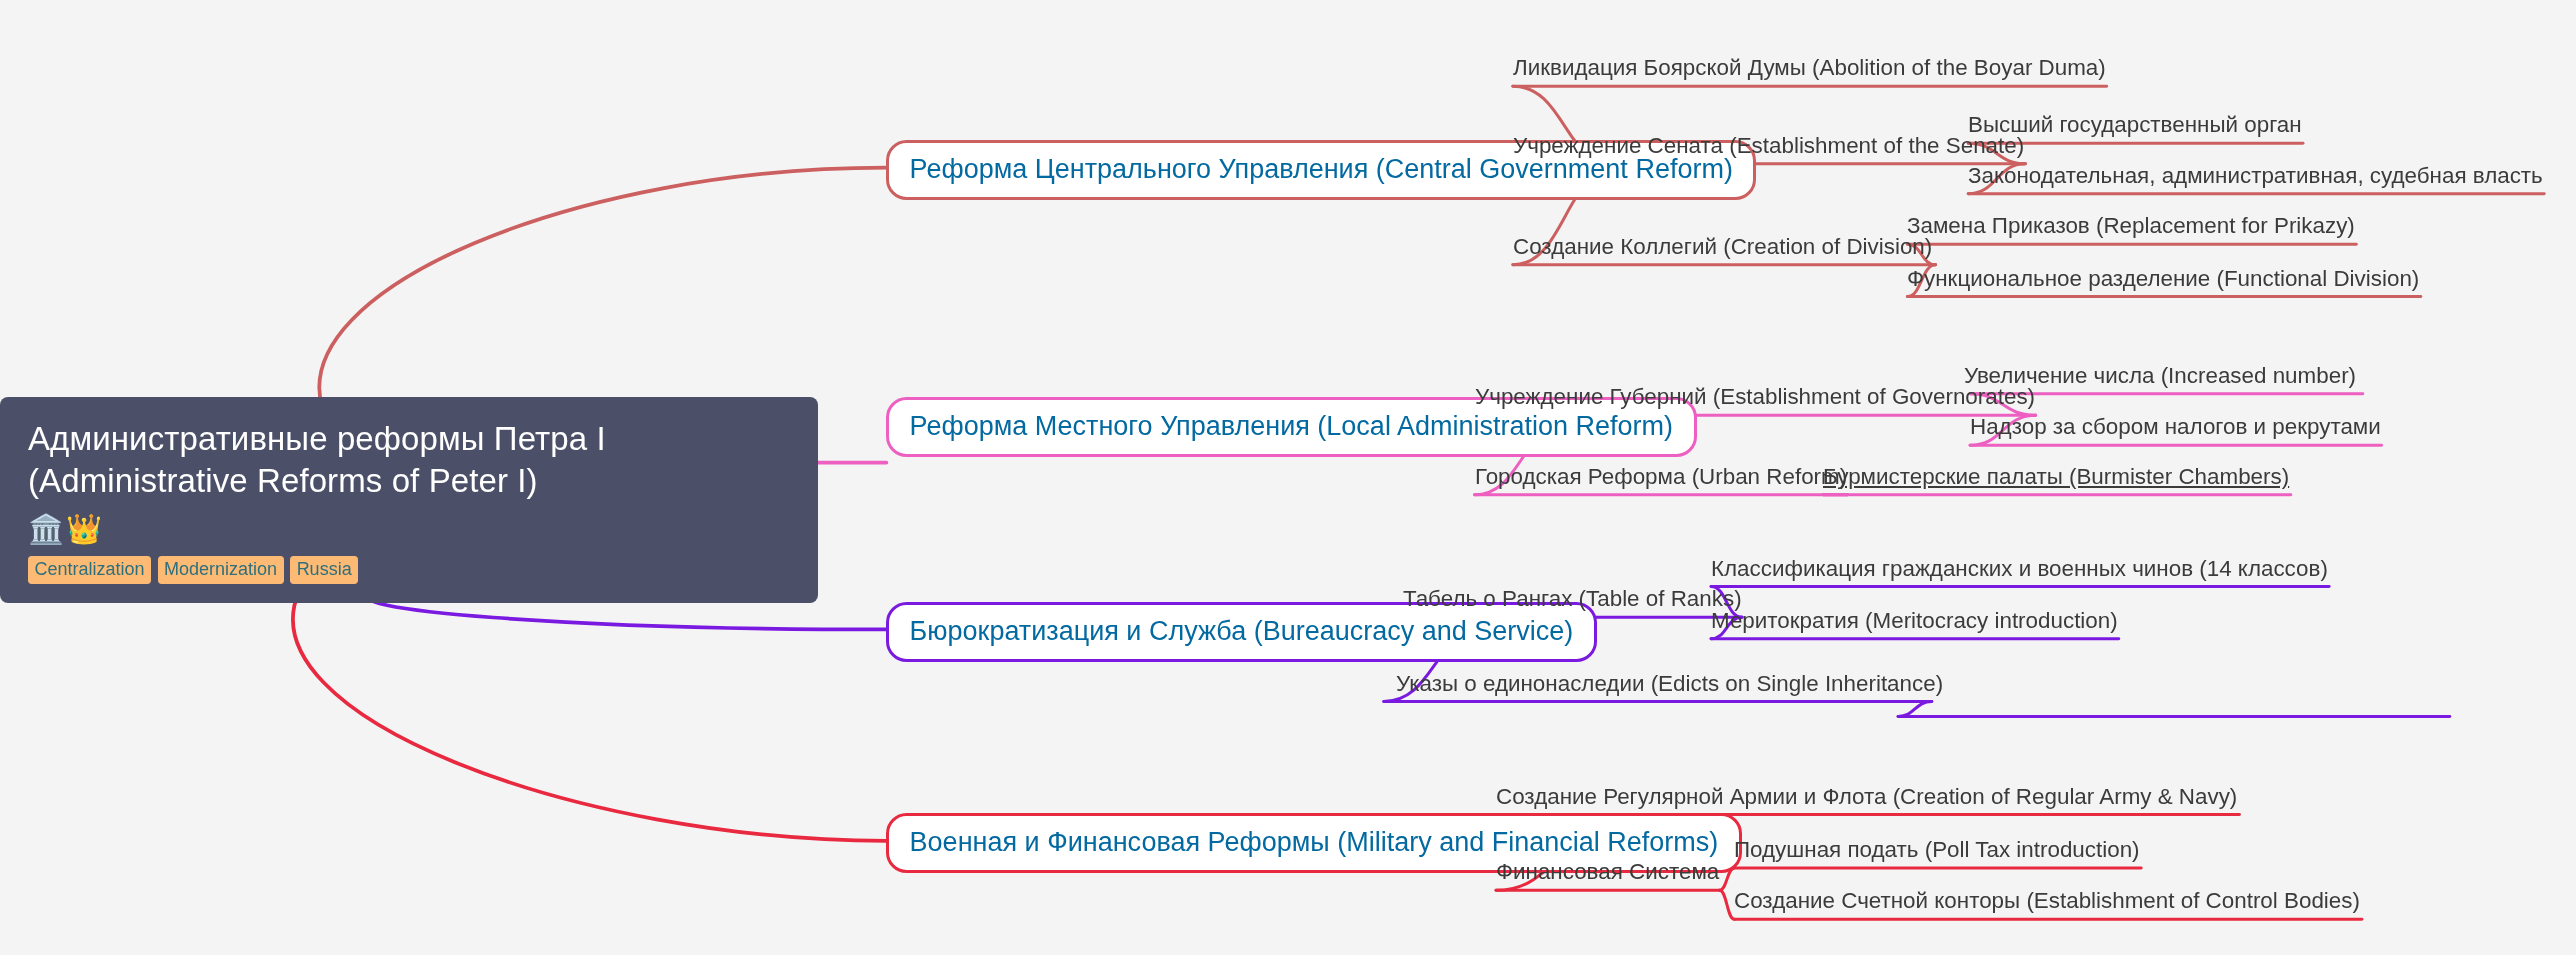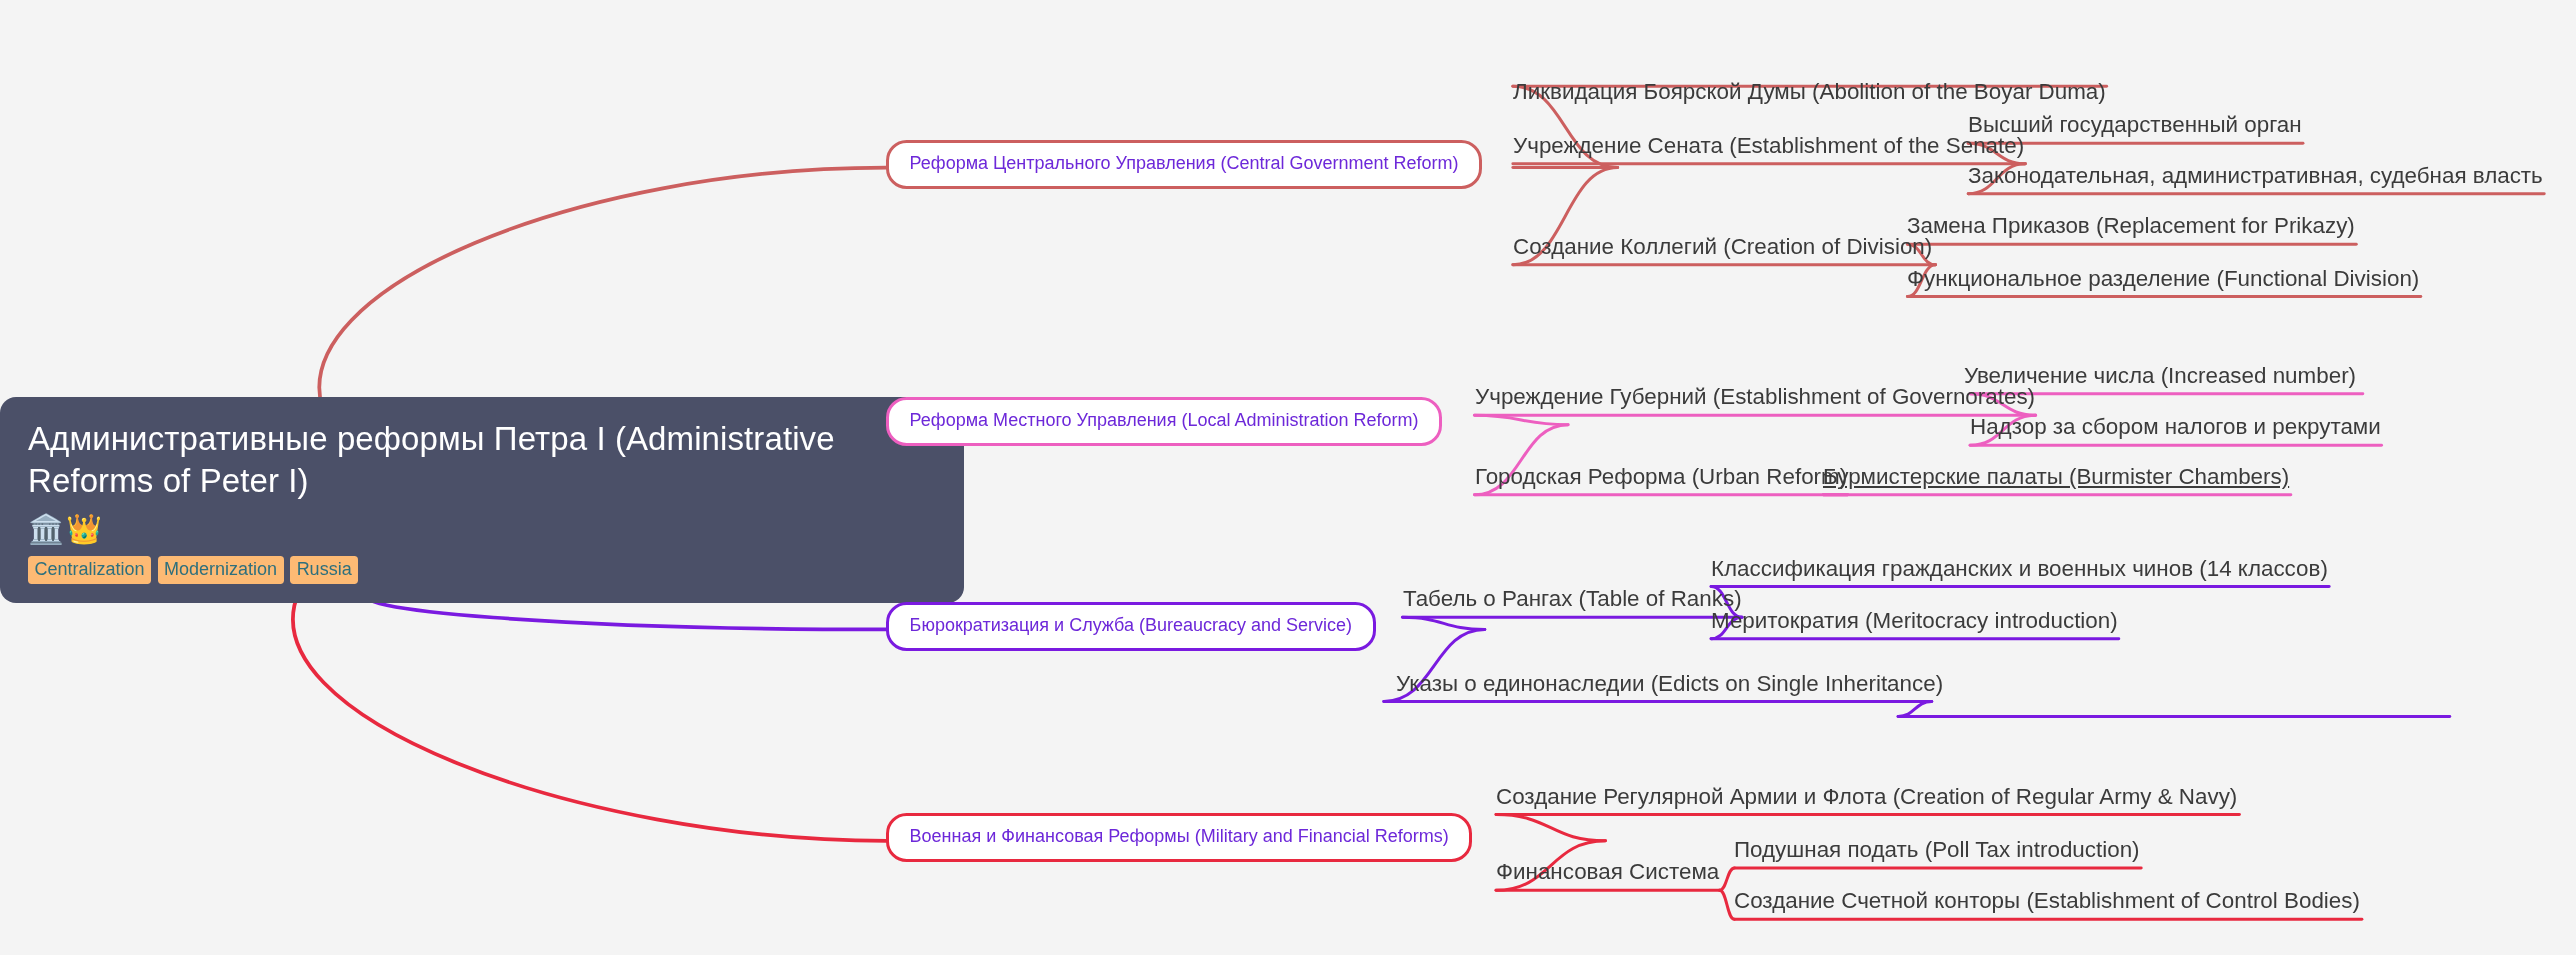--- a/index.html
+++ b/index.html
@@ -26,24 +26,24 @@
     left: 0; top: 0;
     width: 2576px;
     height: 956px;
     pointer-events: none;
   }
   
   .root-node {
     position: absolute;
     left: 0px;
     top: 397px;
-    width: 964px;
+    width: 818px;
     box-sizing: border-box;
     background: #4b5068;
-    border-radius: 16px;
+    border-radius: 8px;
     padding: 20.6px 28px 18.7px 28px;
     color: #ffffff;
   }
   .root-title {
     font-size: 33px;
     line-height: 1.30;
     letter-spacing: 0.1px;
     color: #ffffff;
     font-weight: 400;
   }
@@ -69,23 +69,23 @@
     white-space: nowrap;
   }
   
   .pill {
     position: absolute;
     box-sizing: border-box;
     background: #ffffff;
     border: 3.3px solid #cc5f5f;
     border-radius: 20.6px;
     padding: 10.3px 20.6px 11.2px 20.6px;
-    font-size: 18px;
+    font-size: 27px;
     line-height: 1.2;
-    color: #6d28d9;
+    color: #0369a1;
     white-space: nowrap;
   }
   
   .label {
     position: absolute;
     font-size: 22.4px;
     line-height: 1.32;
     color: #3b3b3b;
     white-space: nowrap;
   }
@@ -152,21 +152,21 @@
     <div class="root-emoji">🏛️👑</div>
     <div class="root-tags">
       <span class="tag">Centralization</span>
       <span class="tag">Modernization</span>
       <span class="tag">Russia</span>
     </div>
   </div>
 
   <div class="pill" id="b0" style="left:886px; top:140px;">Реформа Центрального Управления (Central Government Reform)</div>
 
-  <div class="label" id="b0c0" style="left:1513px; top:53px;margin-top:24px;">Ликвидация Боярской Думы (Abolition of the Boyar Duma)</div>
+  <div class="label" id="b0c0" style="left:1513px; top:53px;">Ликвидация Боярской Думы (Abolition of the Boyar Duma)</div>
 
   <div class="label" id="b0c1" style="left:1513px; top:131px;">Учреждение Сената (Establishment of the Senate)</div>
   <div class="label" id="b0c1l0" style="left:1968px; top:110px;">Высший государственный орган</div>
   <div class="label" id="b0c1l1" style="left:1968px; top:161px;">Законодательная, административная, судебная власть</div>
 
   <div class="label" id="b0c2" style="left:1513px; top:232px;">Создание Коллегий (Creation of Division)</div>
   <div class="label" id="b0c2l0" style="left:1907px; top:211px;">Замена Приказов (Replacement for Prikazy)</div>
   <div class="label" id="b0c2l1" style="left:1907px; top:264px;">Функциональное разделение (Functional Division)</div>
 
   <div class="pill" id="b1" style="left:886px; top:397px; border-color:#ed5fc0;">Реформа Местного Управления (Local Administration Reform)</div>

